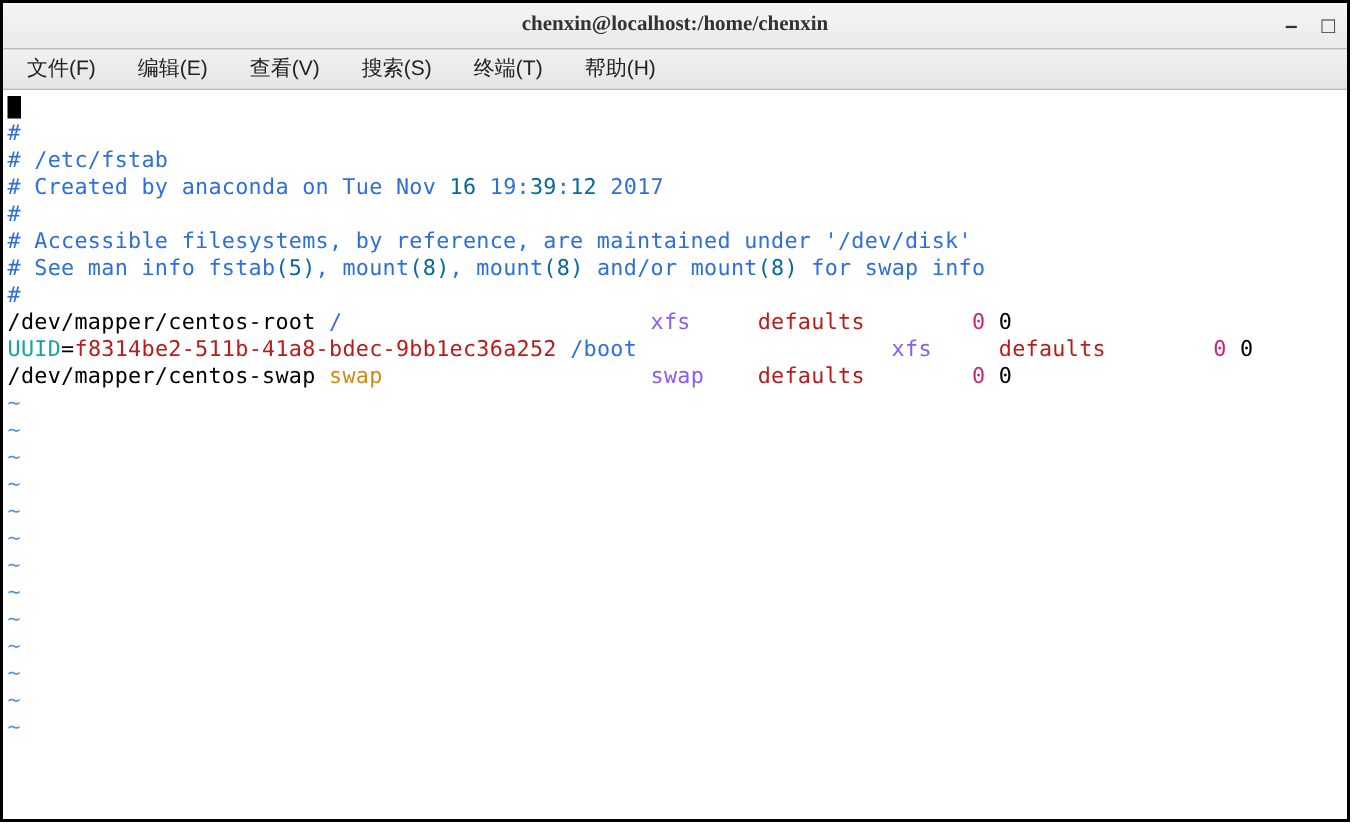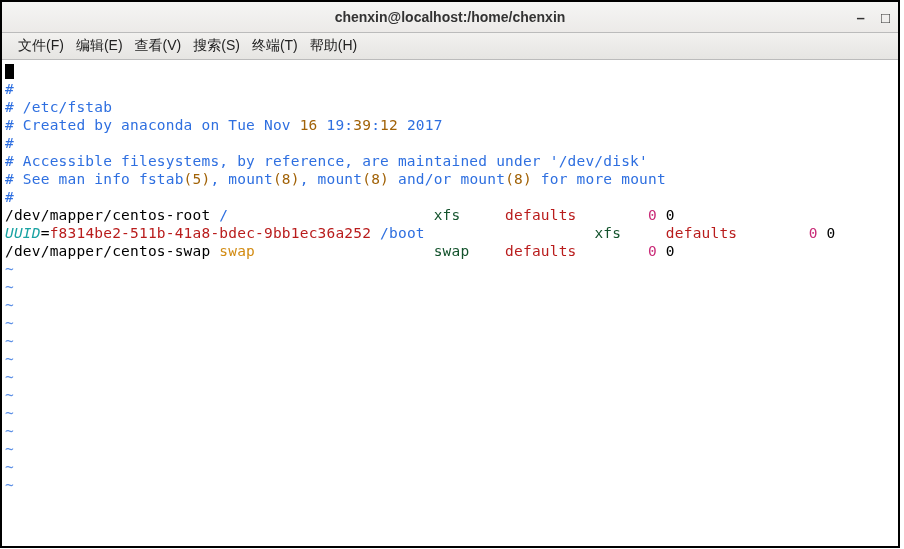--- a/index.html
+++ b/index.html
@@ -22,39 +22,40 @@
       align-items:center;
       position:relative;
       background:linear-gradient(#f5f5f4,#eceae8);
     }
     .titlebar .title{
       flex:1;
       text-align:center;
       font-weight:bold;
       color:#333;
       font-size:14px;
+      font-family:Liberation Serif, serif;
     }
     .titlebar .wincontrols{
       position:absolute;
       right:8px;
       display:flex;
       gap:16px;
       align-items:center;
     }
     .wincontrols span{
       font-size:15px;
       color:#333;
       cursor:pointer;
       font-weight:bold;
     }
     .menubar{
       height:26px;
       display:flex;
       align-items:center;
-      gap:0;
+      gap:16px;
       padding:0 10px;
       background:linear-gradient(#f2f1ef,#e6e5e2);
       border-bottom:1px solid #bbb;
       font-size:14px;
       color:#222;
     }
     .menubar span{
       padding:2px 6px;
       cursor:pointer;
     }
@@ -69,25 +70,25 @@
       letter-spacing:0.2px;
     }
     .cursor{
       display:inline-block;
       width:9px;
       height:15px;
       background:#000;
       vertical-align:text-bottom;
     }
     .c-blue{color:#2e6fe0;}
-    .c-teal{color:#1aa3a3;font-style:italic;}
+    .c-teal{color:#1aa3a3;}
     .c-red{color:#b91c1c;}
-    .c-green{color:#14532d;}
+    .c-green{color:#8b5cf6;}
     .c-orange{color:#d28b12;}
-    .c-pink{color:#a16207;}
+    .c-pink{color:#0369a1;}
     .c-num{color:#c92a77;}
     .tilde{color:#5b8fe6;}
   </style>
 </head>
 <body>
 <div class="container">
 
   <div class="titlebar">
     <div class="title">chenxin@localhost:/home/chenxin</div>
     <div class="wincontrols">
@@ -104,21 +105,21 @@
     <span>终端(T)</span>
     <span>帮助(H)</span>
   </div>
 
   <div class="terminal"><span class="cursor"></span>
 <span class="c-blue">#</span>
 <span class="c-blue"># /etc/fstab</span>
 <span class="c-blue"><span># Created by anaconda on Tue Nov </span><span class="c-pink">16</span><span> 19</span><span>:</span><span class="c-pink">39</span><span>:</span><span class="c-pink">12</span><span> 2017</span></span>
 <span class="c-blue">#</span>
 <span class="c-blue"># Accessible filesystems, by reference, are maintained under '/dev/disk'</span>
-<span class="c-blue"><span># See man info fstab</span><span class="c-pink">(5)</span><span>, mount</span><span class="c-pink">(8)</span><span>, mount</span><span class="c-pink">(8)</span><span> and/or mount</span><span class="c-pink">(8)</span><span> for more mount</span></span>
+<span class="c-blue"><span># See man info fstab</span><span class="c-pink">(5)</span><span>, mount</span><span class="c-pink">(8)</span><span>, mount</span><span class="c-pink">(8)</span><span> and/or mount</span><span class="c-pink">(8)</span><span> for swap info</span></span>
 <span class="c-blue">#</span>
 <span><span>/dev/mapper/centos-root </span><span class="c-blue">/                       </span><span class="c-green">xfs     </span><span class="c-red">defaults        </span><span class="c-num">0</span><span> 0</span></span>
 <span><span class="c-teal">UUID</span><span>=</span><span class="c-red">f8314be2-511b-41a8-bdec-9bb1ec36a252</span><span class="c-blue"> /boot                   </span><span class="c-green">xfs     </span><span class="c-red">defaults        </span><span class="c-num">0</span><span> 0</span></span>
 <span><span>/dev/mapper/centos-swap </span><span class="c-orange">swap                    </span><span class="c-green">swap    </span><span class="c-red">defaults        </span><span class="c-num">0</span><span> 0</span></span>
 <span class="tilde">~</span>
 <span class="tilde">~</span>
 <span class="tilde">~</span>
 <span class="tilde">~</span>
 <span class="tilde">~</span>
 <span class="tilde">~</span>

